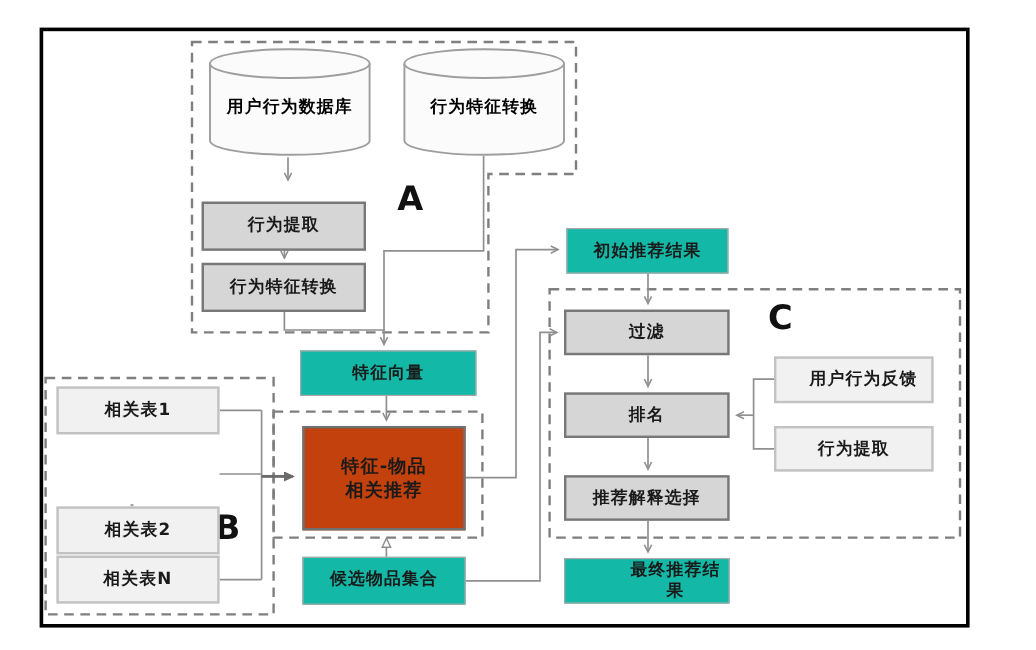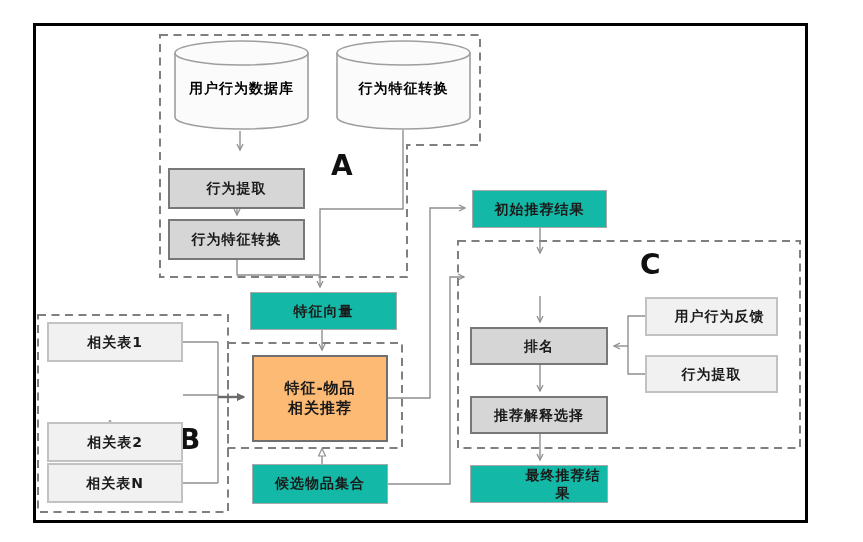--- a/index.html
+++ b/index.html
@@ -11,21 +11,21 @@
     position:absolute;left:33px;top:23px;width:775px;height:500px;
     border:3px solid #000000;box-sizing:border-box;background:#ffffff;
   }
   svg.layer{position:absolute;left:0;top:0;width:863px;height:542px;pointer-events:none;}
   .node{
     position:absolute;display:flex;align-items:center;justify-content:center;
     box-sizing:border-box;text-align:center;font-weight:bold;font-size:14px;
     color:#1a1a1a;line-height:1.3;letter-spacing:1px;
   }
   .proc{background:#d6d6d6;border:2px solid #787878;}
-  .proc-strong{background:#fdba74;border:2.5px solid #6f6f6f;flex-direction:column;font-size:15px;}
+  .proc-strong{background:#c2410c;border:2.5px solid #6f6f6f;flex-direction:column;font-size:15px;}
   .result{background:#14b8a6;border:1.5px solid #a9a9a9;}
   .input{background:#f1f1f1;border:2px solid #c2c2c2;}
   .cyl-label{
     position:absolute;display:flex;align-items:center;justify-content:center;
     font-weight:bold;font-size:14px;color:#000000;text-align:center;letter-spacing:1px;
   }
   .region-label{
     position:absolute;font-weight:bold;font-size:28px;color:#111111;
     font-family:"DejaVu Sans","Liberation Sans",sans-serif;
   }
@@ -107,20 +107,21 @@
   <div class="node input" style="left:47px;top:463px;width:136px;height:40px;">相关表N</div>
 
   <div class="node proc-strong" style="left:252px;top:355px;width:136px;height:87px;">
     <span>特征-物品</span>
     <span>相关推荐</span>
   </div>
 
   <div class="node result" style="left:252px;top:464px;width:136px;height:40px;font-family:Liberation Mono, monospace;">候选物品集合</div>
 
   <div class="node result" style="left:472px;top:190px;width:135px;height:38px;">初始推荐结果</div>
+  <div class="node proc" style="left:470px;top:258px;width:138px;height:38px;">过滤</div>
   <div class="node proc" style="left:470px;top:327px;width:138px;height:38px;">排名</div>
   <div class="node proc" style="left:470px;top:396px;width:138px;height:38px;">推荐解释选择</div>
   <div class="node result" style="left:470px;top:465px;width:138px;height:38px;padding-left:48px;">最终推荐结果</div>
 
   <div class="node input" style="left:645px;top:297px;width:133px;height:39px;padding-left:16px;">用户行为反馈</div>
   <div class="node input" style="left:645px;top:355px;width:133px;height:38px;">行为提取</div>
 
 </div>
 
 </body></html>

